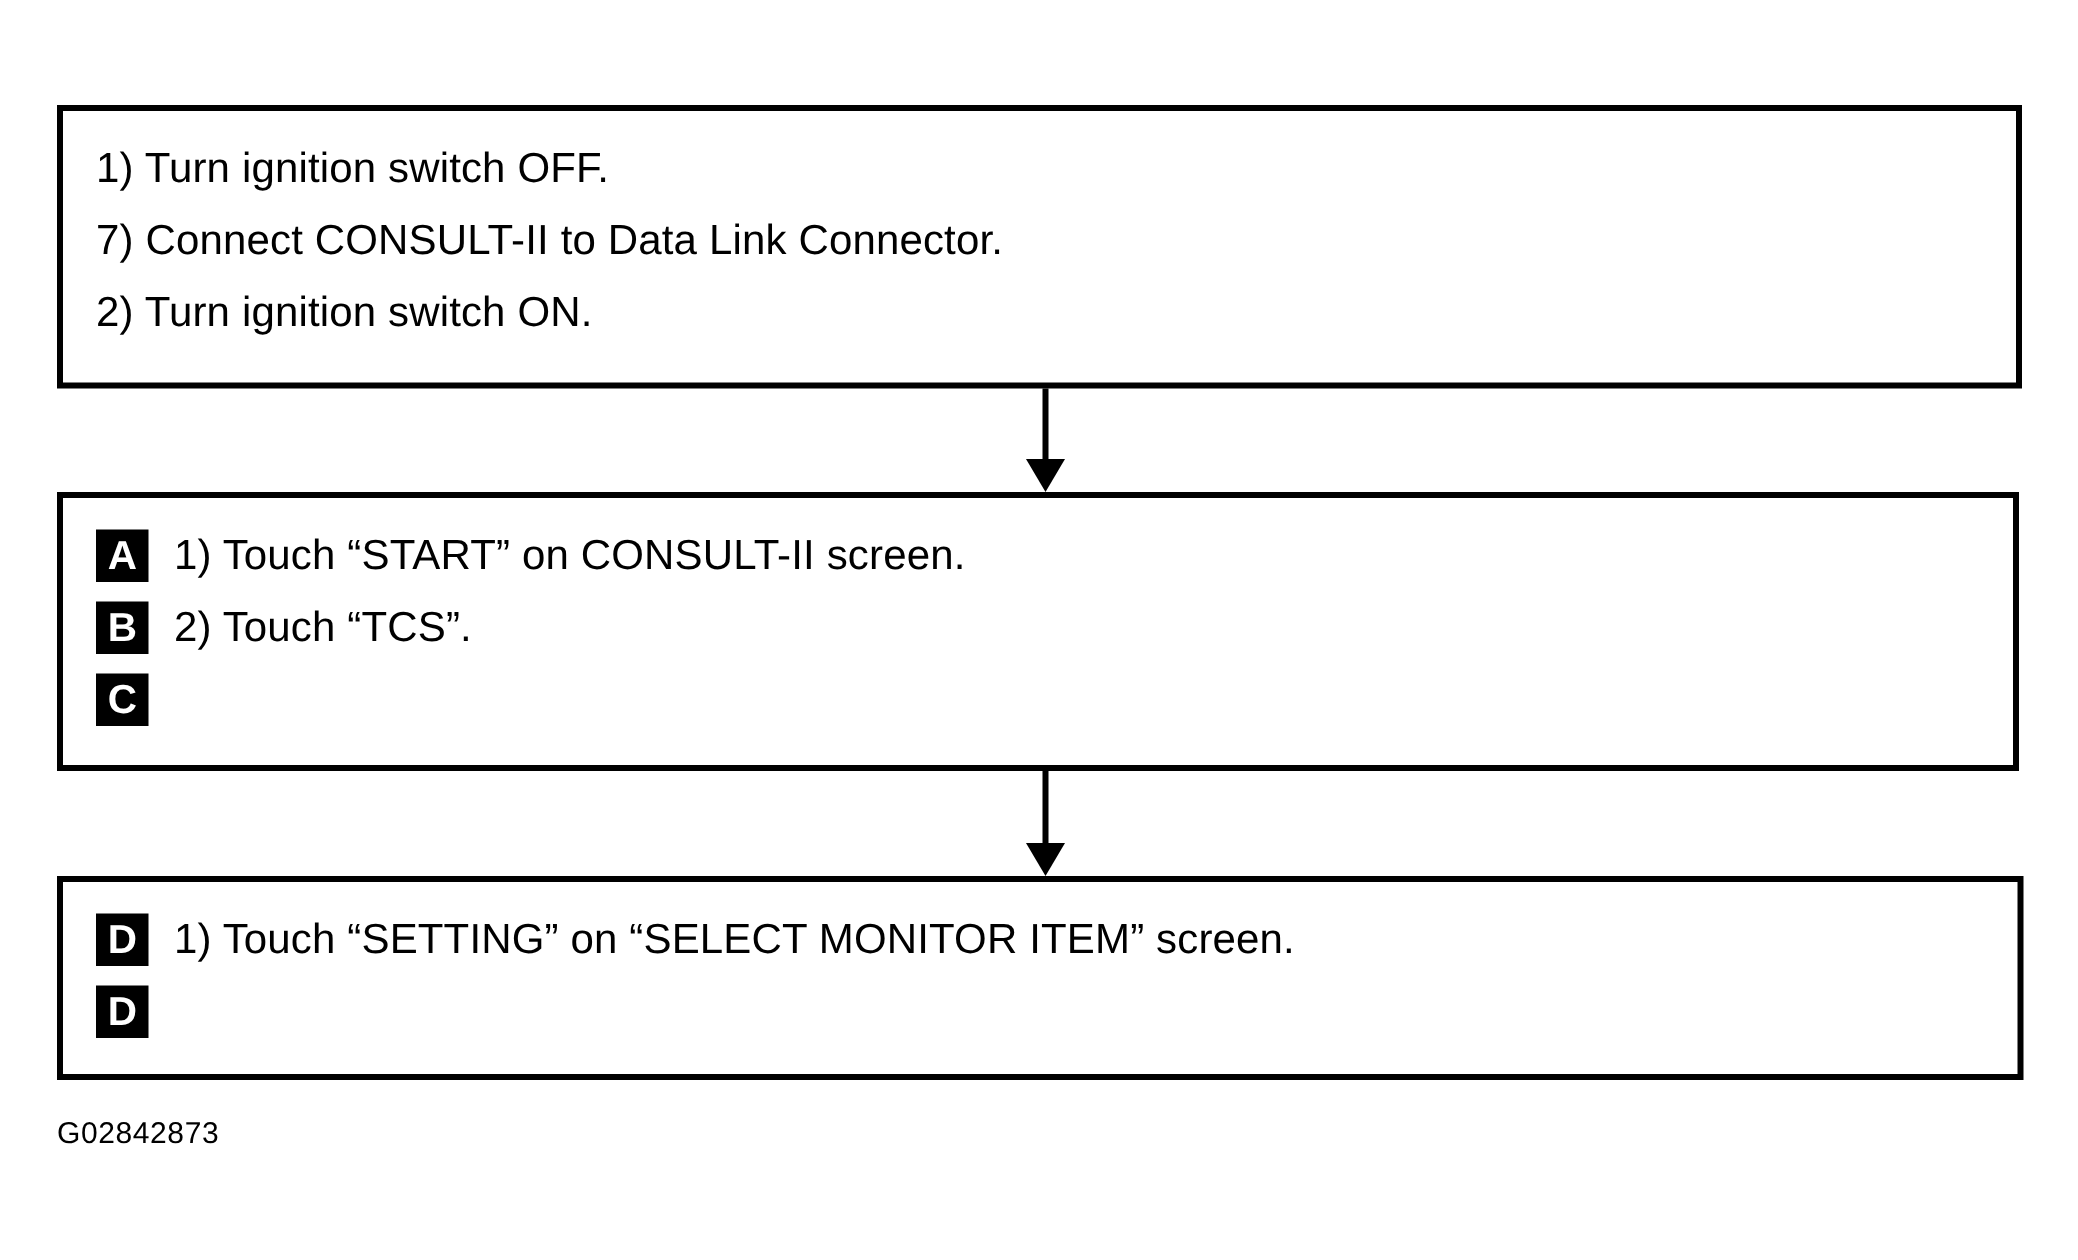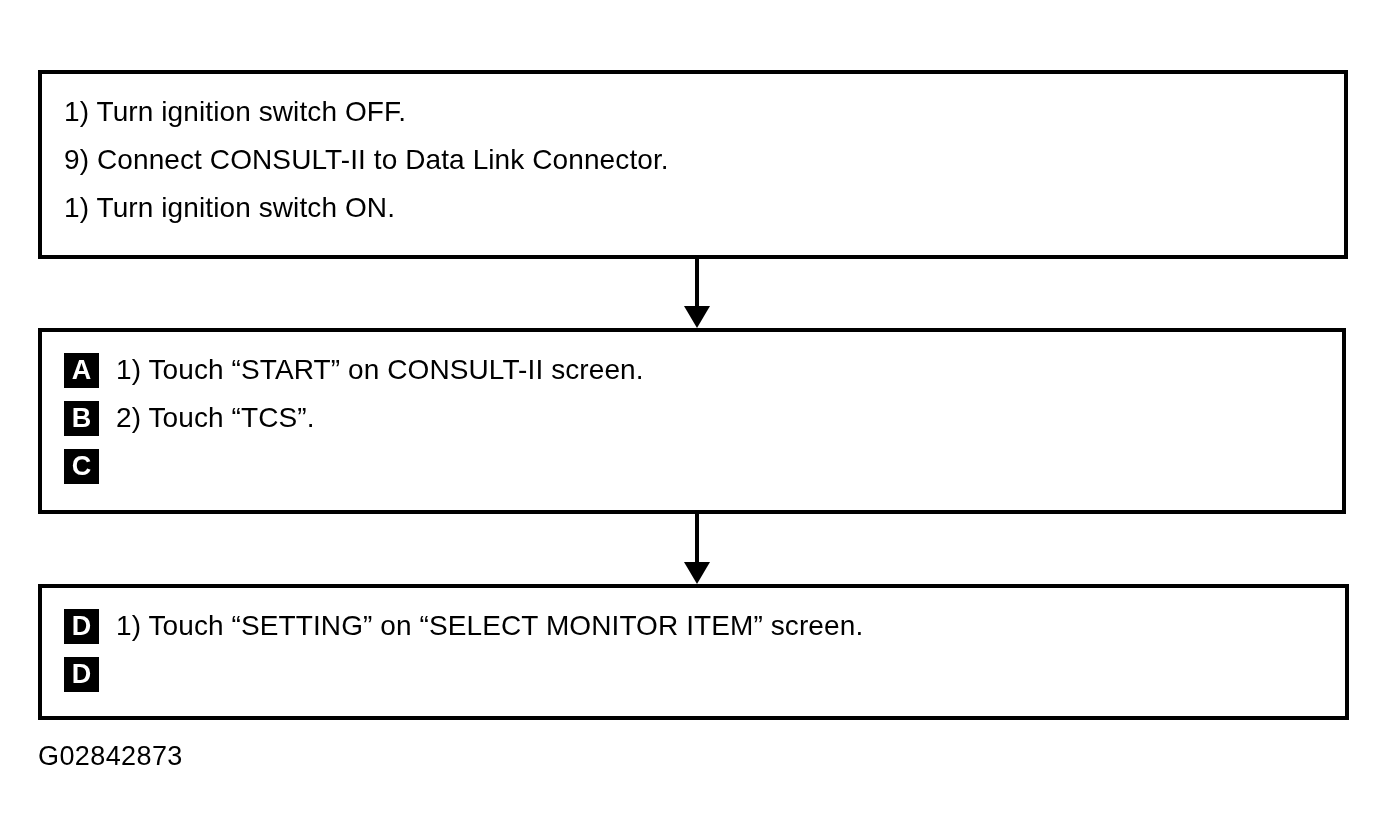--- a/index.html
+++ b/index.html
@@ -107,44 +107,44 @@
 
   #arrow-2 { left: 684px; top: 514px; height: 70px; }
   #arrow-2 .shaft { height: 51px; }
   #arrow-2 .head  { top: 48px; }
 
   
   #figure-caption {
     position: absolute;
     left: 38px;
     top: 742px;
-    font-size: 27px;
+    font-size: 20px;
     line-height: 28px;
     letter-spacing: 0.4px;
     color: #000000;
   }
 </style>
 </head>
 <body>
 
 <div class="flow-canvas">
 
   <div class="step-box" id="box-1">
     <div class="box-inner">
 
       <div class="step-line">
         <span class="step-text">1) Turn ignition switch OFF.</span>
       </div>
 
       <div class="step-line">
-        <span class="step-text">9) Connect CONSULT-II to Data Link Connector.</span>
+        <span class="step-text">7) Connect CONSULT-II to Data Link Connector.</span>
       </div>
 
       <div class="step-line">
-        <span class="step-text">1) Turn ignition switch ON.</span>
+        <span class="step-text">2) Turn ignition switch ON.</span>
       </div>
 
     </div>
   </div>
 
   <div class="arrow" id="arrow-1">
     <div class="shaft"></div>
     <div class="head"></div>
   </div>
 

